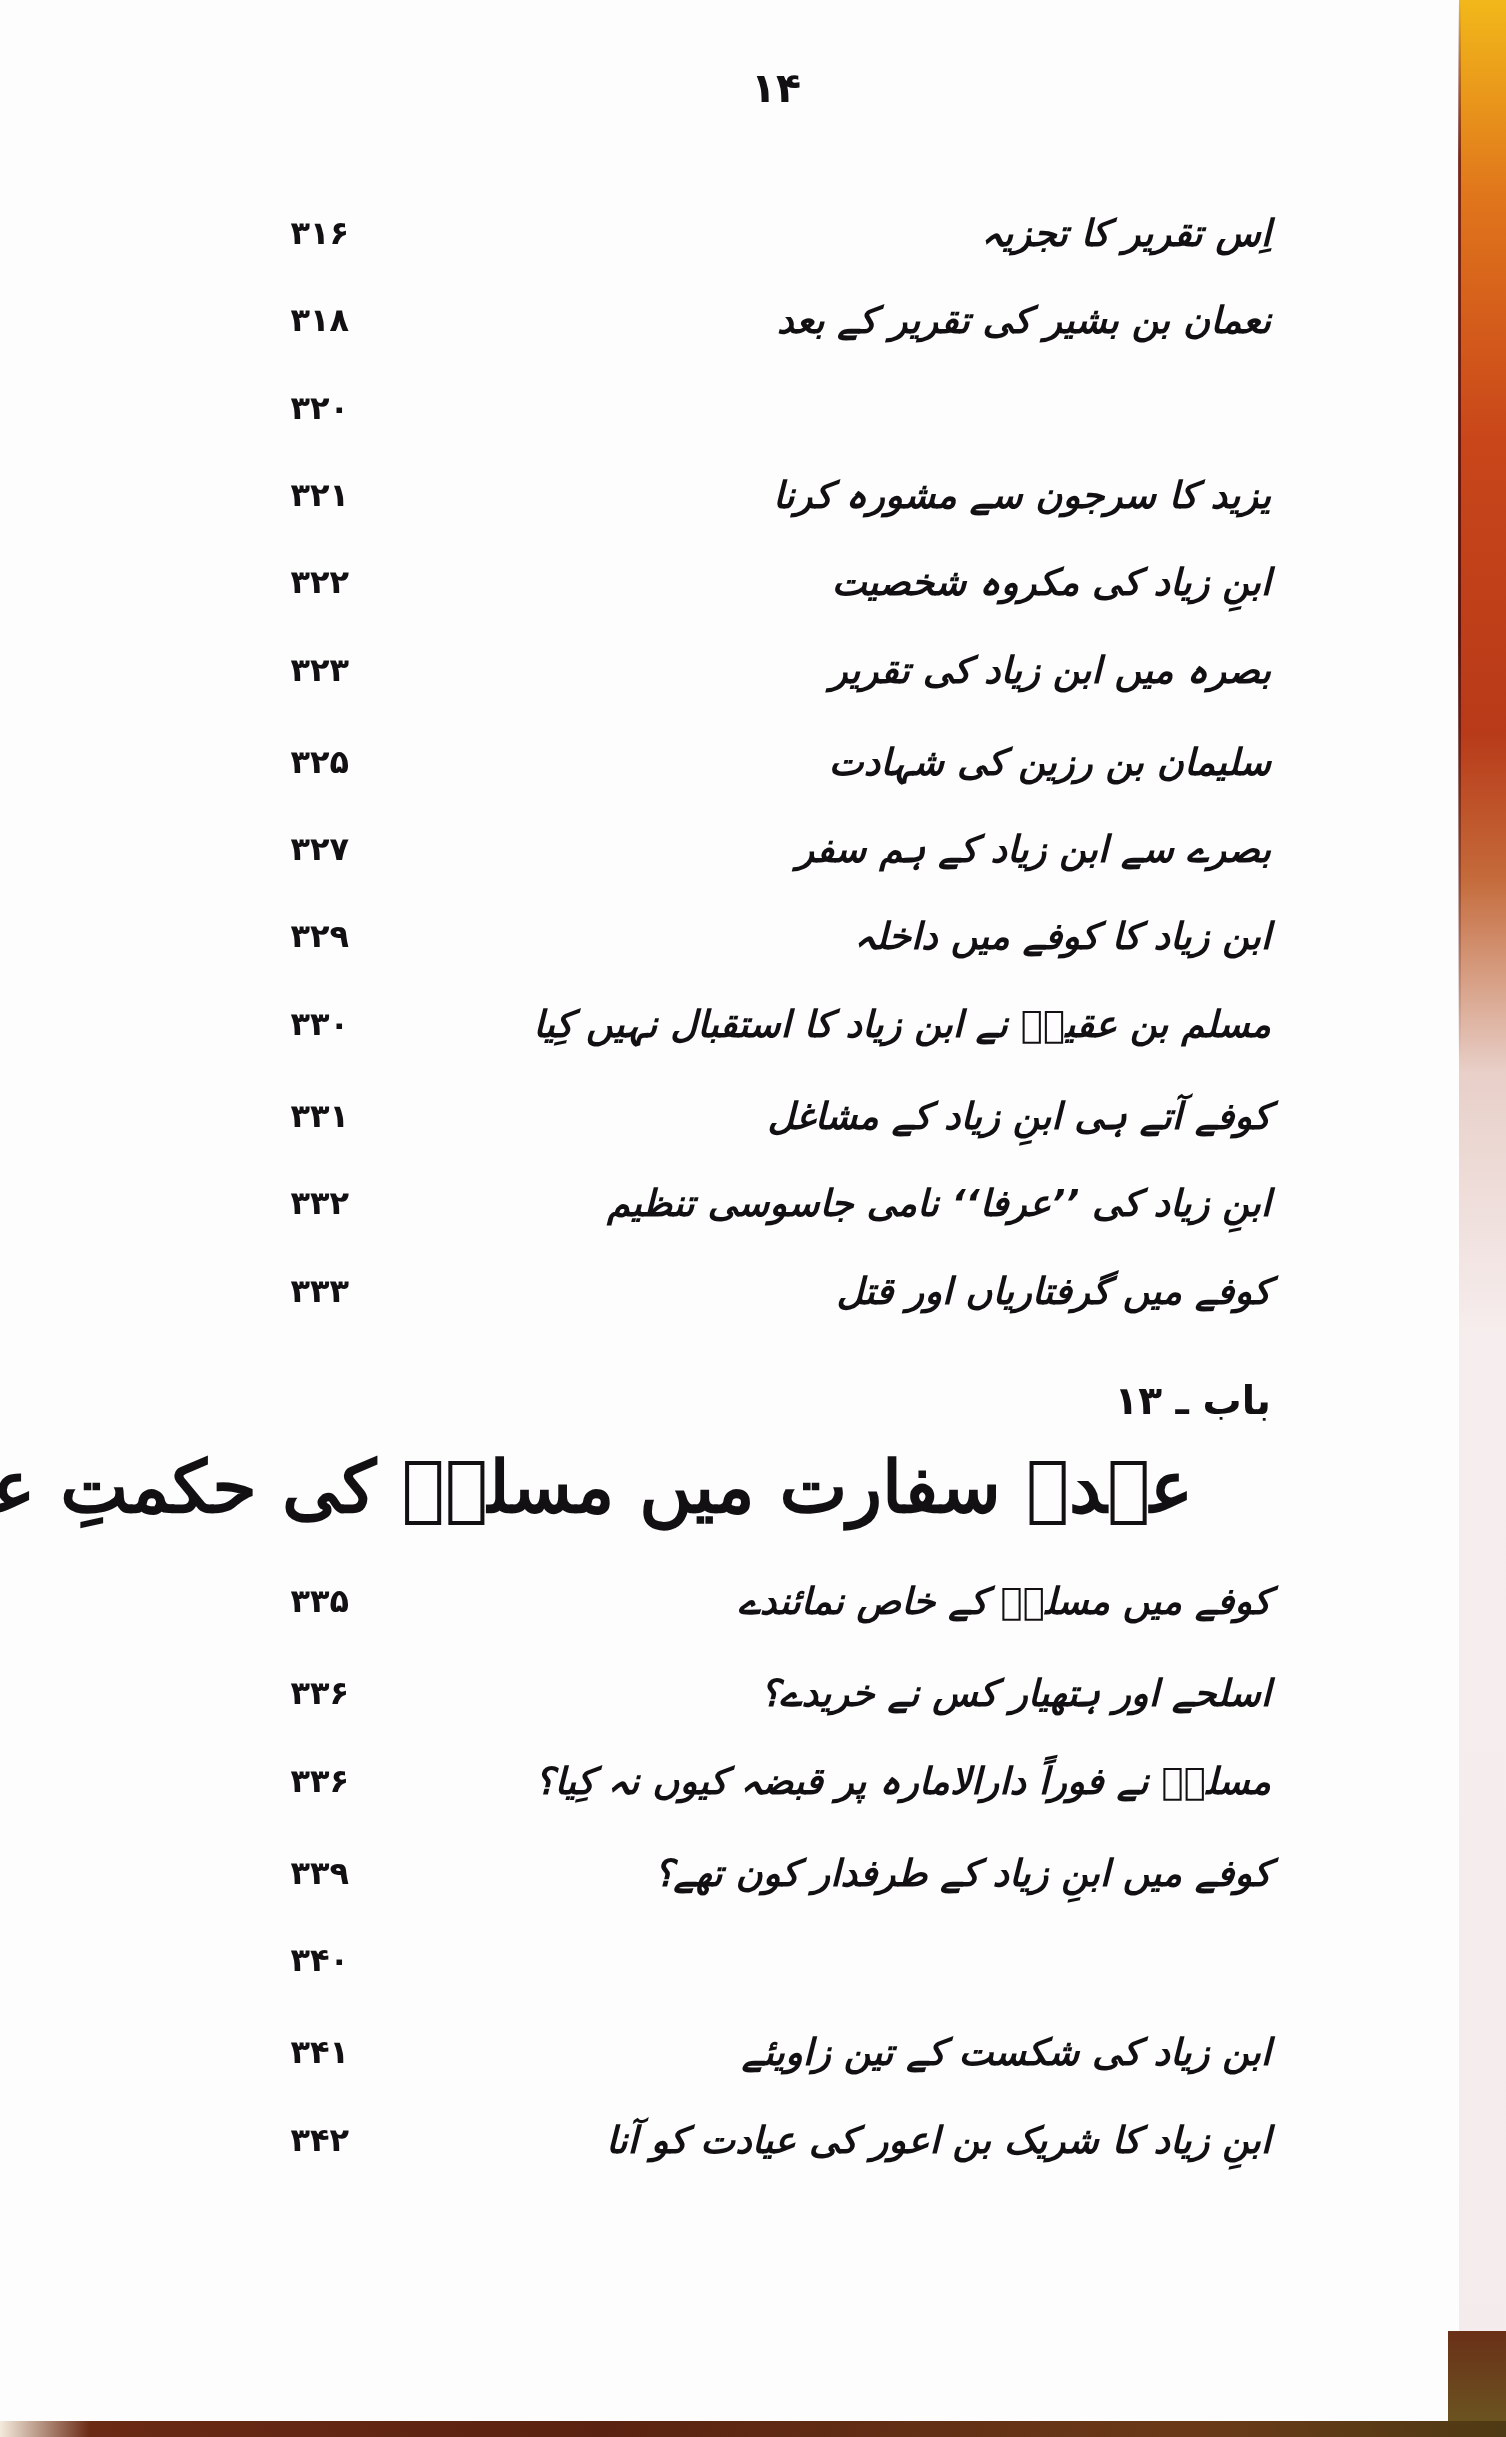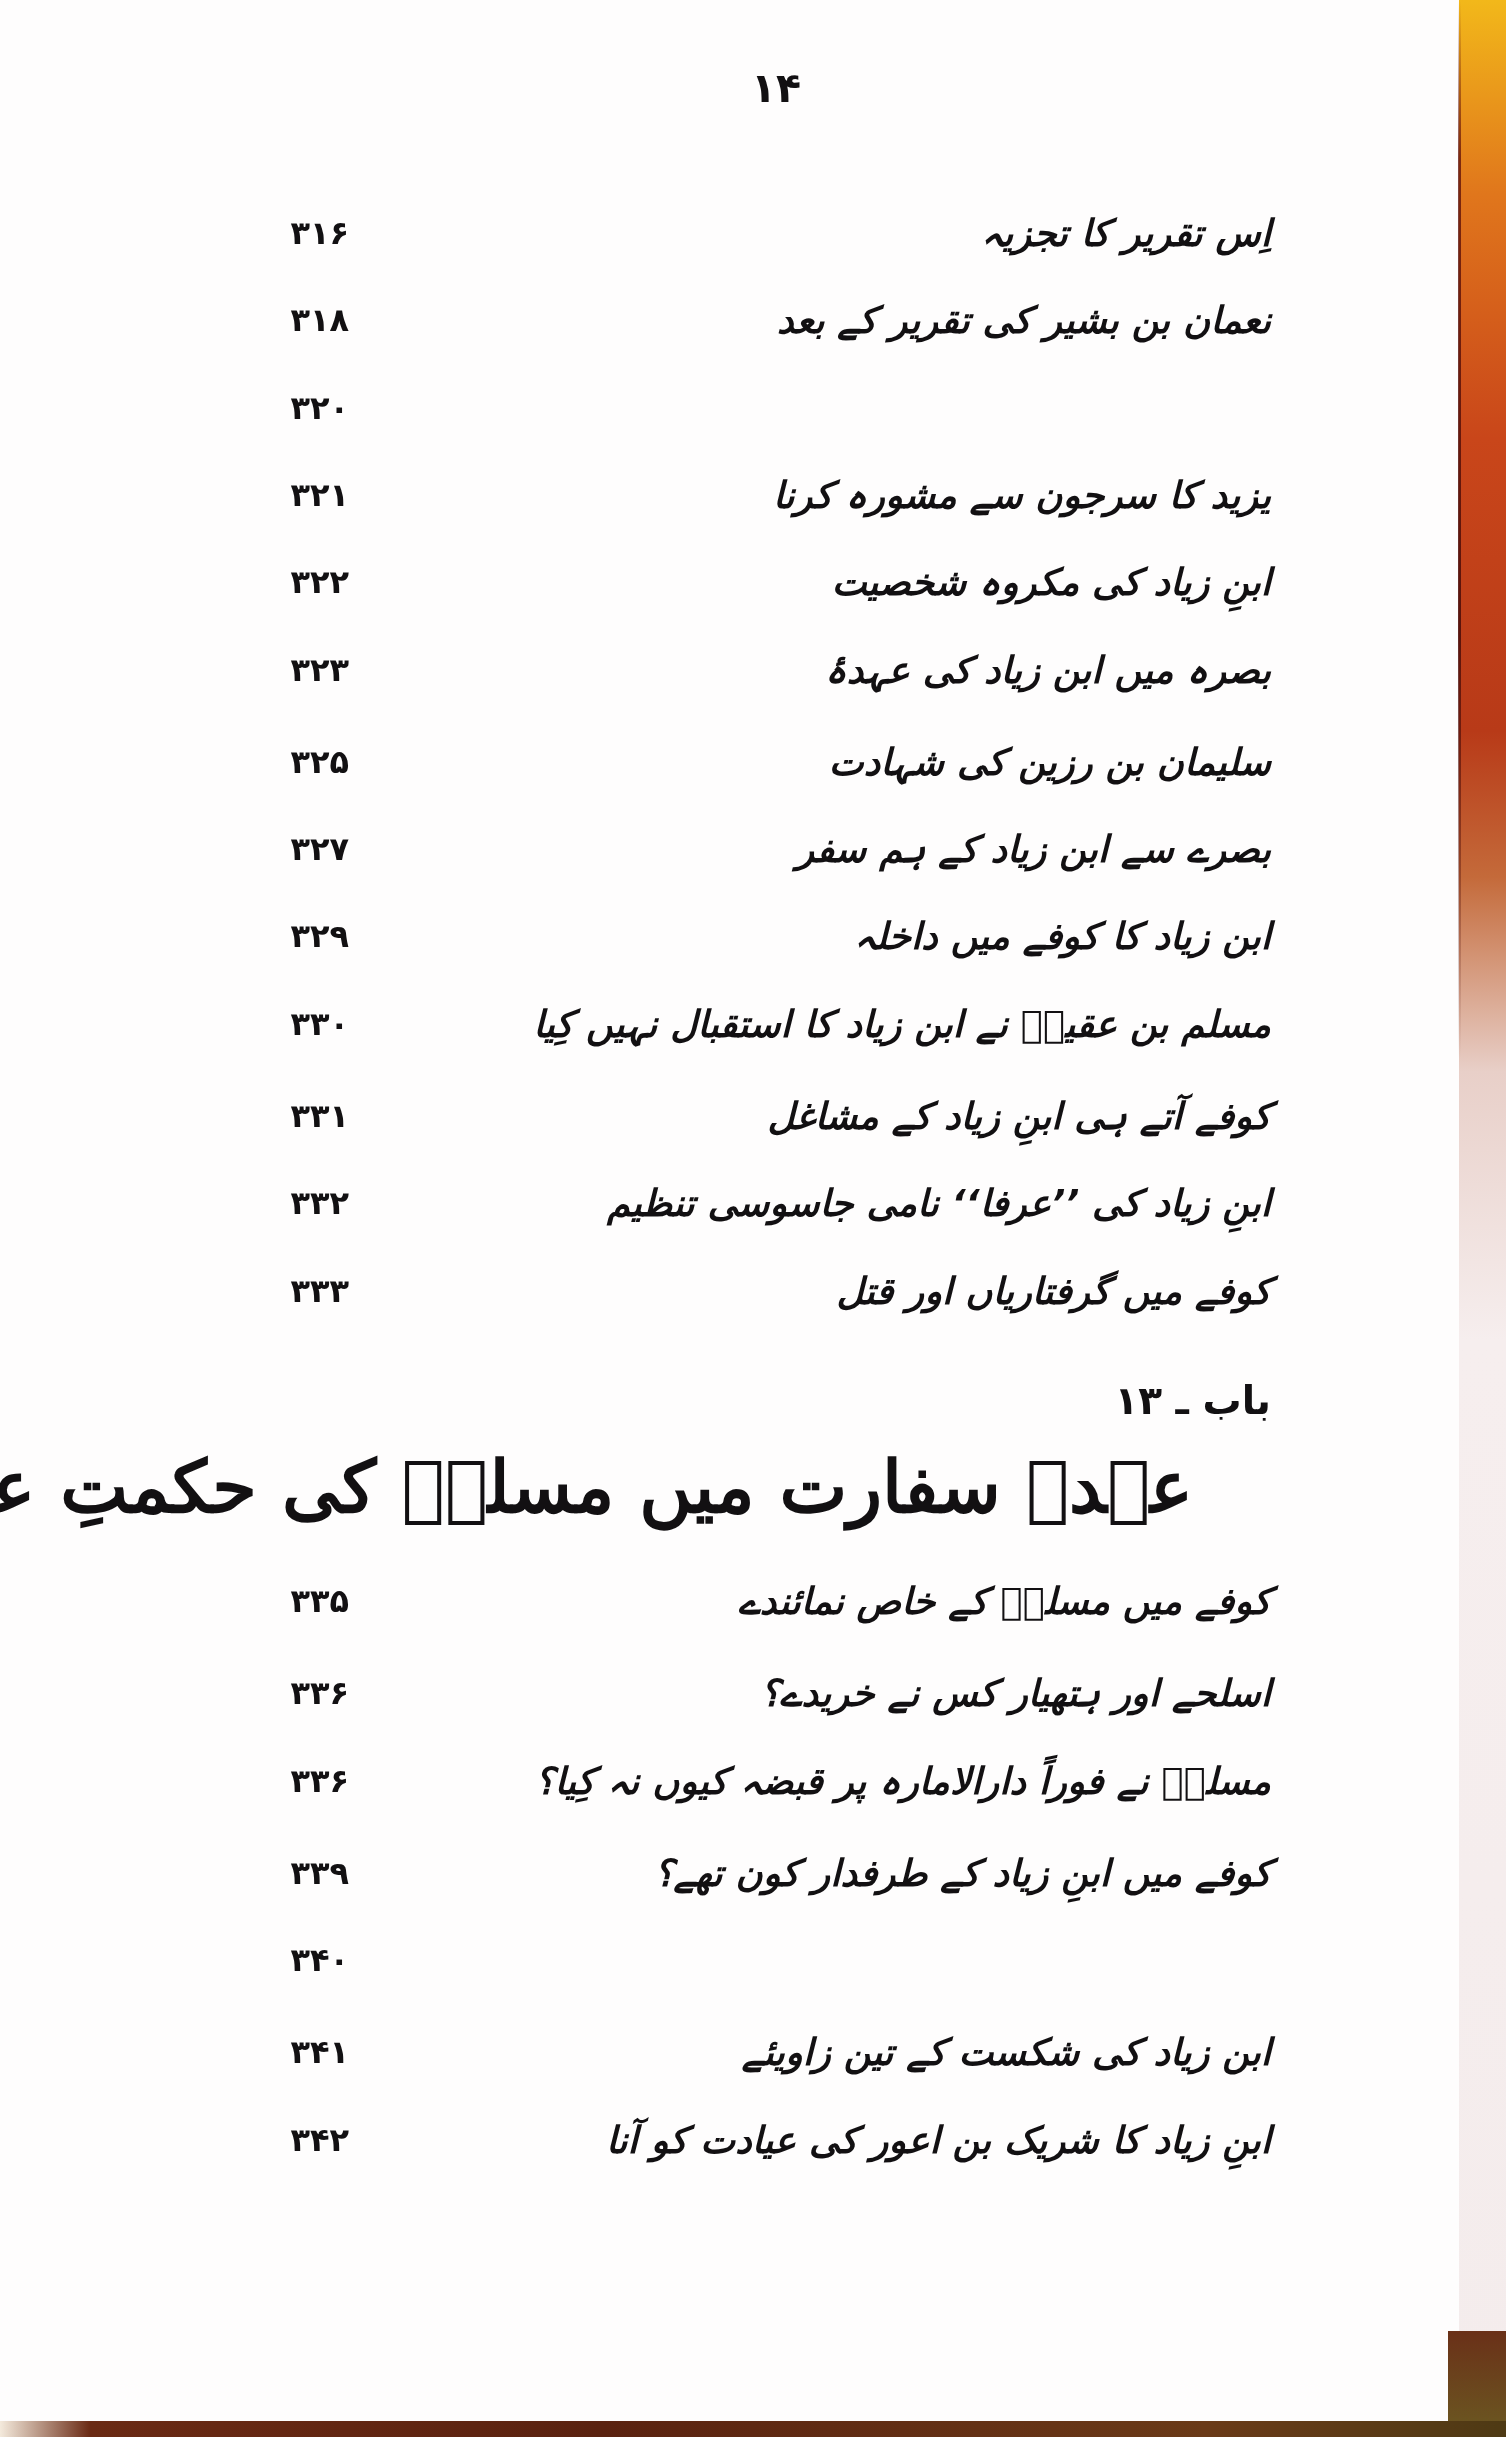--- a/index.html
+++ b/index.html
@@ -143,21 +143,21 @@
   <div class="toc-row" style="top:461px">
     <span class="toc-page">۳۲۱</span>
     <span class="toc-title">یزید کا سرجون سے مشورہ کرنا</span>
   </div>
   <div class="toc-row" style="top:548px">
     <span class="toc-page">۳۲۲</span>
     <span class="toc-title">ابنِ زیاد کی مکروہ شخصیت</span>
   </div>
   <div class="toc-row" style="top:636px">
     <span class="toc-page">۳۲۳</span>
-    <span class="toc-title">بصرہ میں ابن زیاد کی عہدۂ</span>
+    <span class="toc-title">بصرہ میں ابن زیاد کی تقریر</span>
   </div>
   <div class="toc-row" style="top:728px">
     <span class="toc-page">۳۲۵</span>
     <span class="toc-title">سلیمان بن رزین کی شہادت</span>
   </div>
   <div class="toc-row" style="top:815px">
     <span class="toc-page">۳۲۷</span>
     <span class="toc-title">بصرے سے ابن زیاد کے ہم سفر</span>
   </div>
   <div class="toc-row" style="top:902px">

